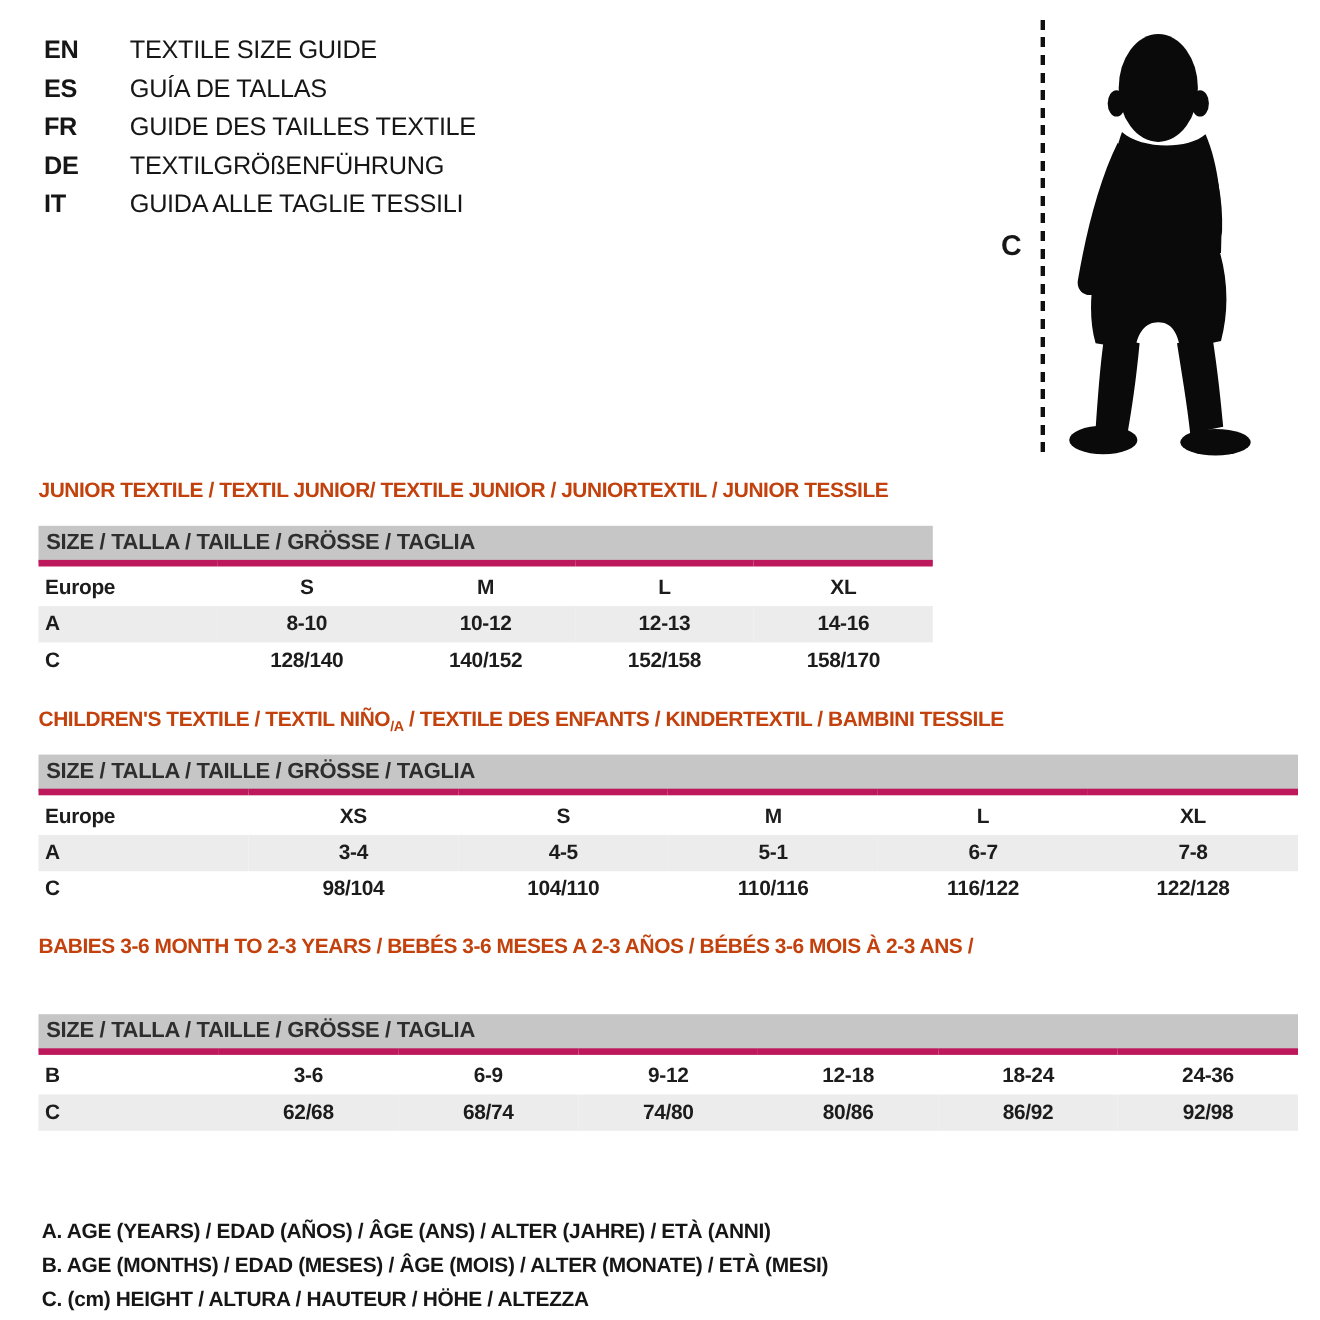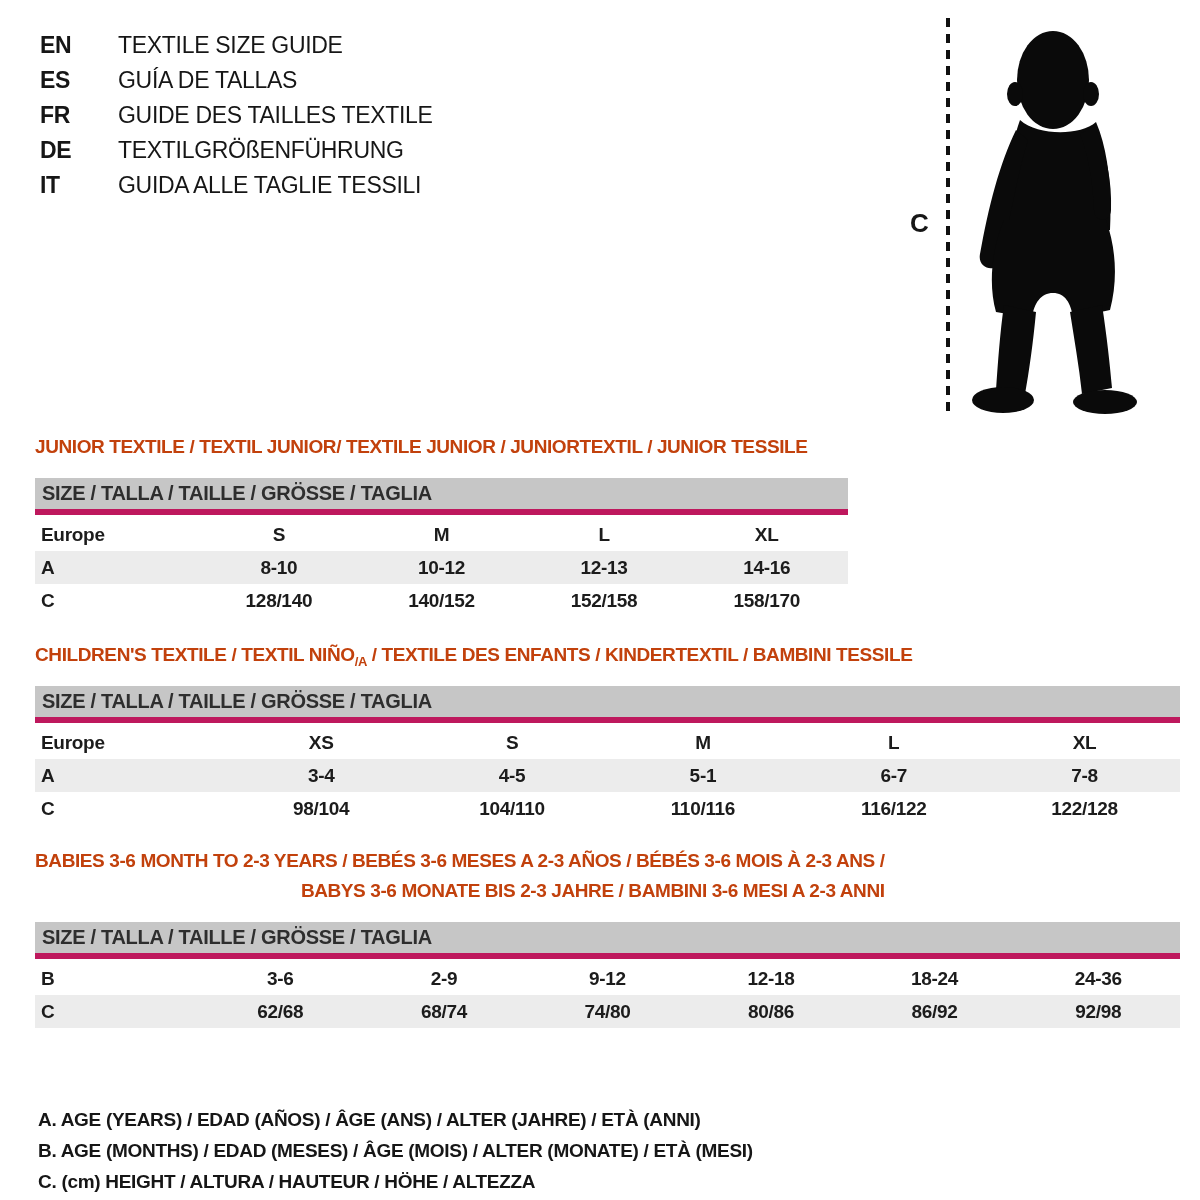--- a/index.html
+++ b/index.html
@@ -163,37 +163,36 @@
         <td>104/110</td>
         <td>110/116</td>
         <td>116/122</td>
         <td>122/128</td>
       </tr>
     </tbody>
   </table>
 
   <div class="section-title two-line" style="top:846px;text-align:right;">
     <div>BABIES 3-6 MONTH TO 2-3 YEARS / BEBÉS 3-6 MESES A 2-3 AÑOS / BÉBÉS 3-6 MOIS À 2-3 ANS /</div>
-    <div>BABYS 3-6 MONATE BIS 2-3 JAHRE / BAMBINI 3-6 MESI A 2-3 ANNI</div>
   </div>
 
   <table class="size-table w-wide" style="top:922px;">
     <thead>
       <tr>
           <th class="band" colspan="7">SIZE / TALLA / TAILLE / GRÖSSE / TAGLIA</th>
         </tr>
     </thead>
     <tbody>
       <tr class="gap">
           <td colspan="7"></td>
         </tr>
       <tr>
         <td class="rowlabel">B</td>
         <td>3-6</td>
-        <td>2-9</td>
+        <td>6-9</td>
         <td>9-12</td>
         <td>12-18</td>
         <td>18-24</td>
         <td>24-36</td>
       </tr>
       <tr class="shaded">
         <td class="rowlabel">C</td>
         <td>62/68</td>
         <td>68/74</td>
         <td>74/80</td>

